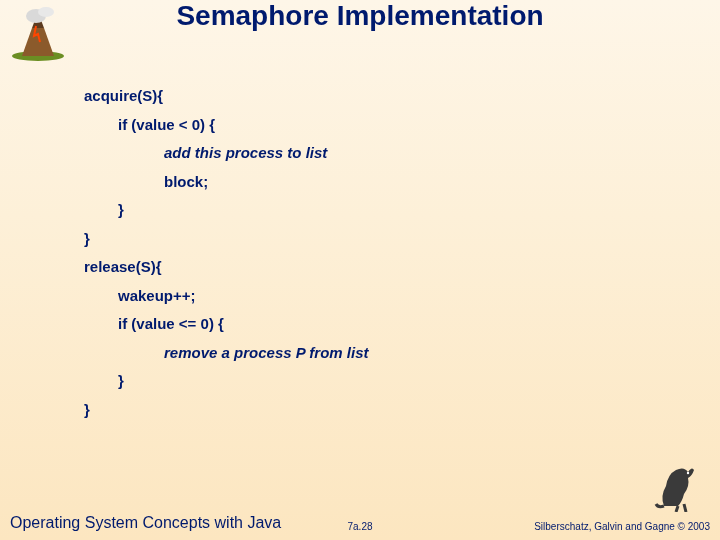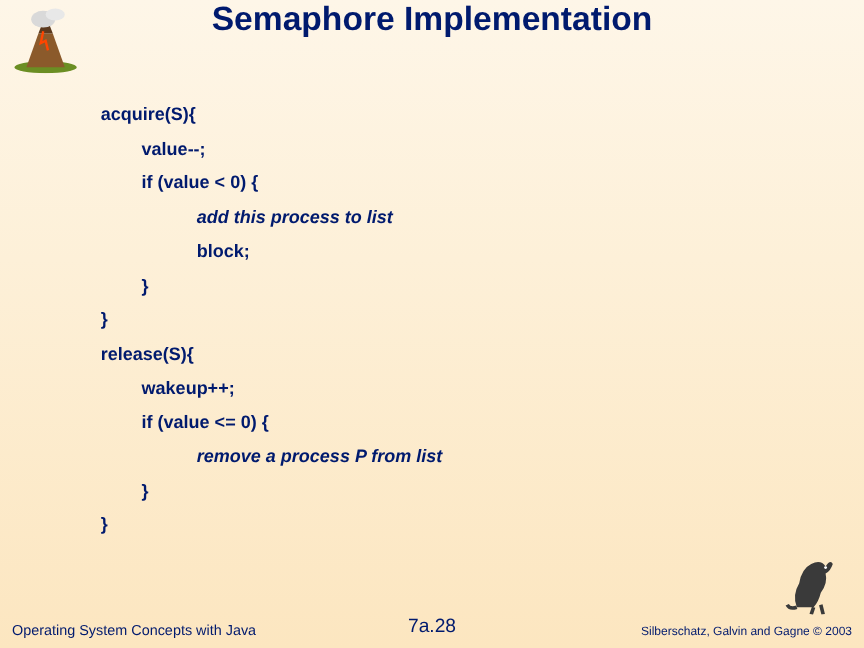--- a/index.html
+++ b/index.html
@@ -27,29 +27,29 @@
     line-height: 1.9;
     margin-left: 12px;
   }
   .i1 { padding-left: 34px; }
   .i2 { padding-left: 80px; }
   .ital { font-style: italic; }
   .footer-left {
     position: absolute;
     left: 10px;
     bottom: 8px;
-    font-size: 12px;
+    font-size: 16px;
     color: #001a6e;
   }
   .footer-center {
     position: absolute;
     left: 50%;
     transform: translateX(-50%);
     bottom: 8px;
-    font-size: 16px;
+    font-size: 10px;
     color: #001a6e;
   }
   .footer-right {
     position: absolute;
     right: 10px;
     bottom: 8px;
     font-size: 10px;
     color: #001a6e;
   }
   .volcano {
@@ -76,21 +76,20 @@
   <polygon points="24,22 36,22 33,14 27,14" fill="#5c3a1e"></polygon>
   <ellipse cx="28" cy="10" rx="10" ry="7" fill="#d9d9d9"></ellipse>
   <ellipse cx="38" cy="6" rx="8" ry="5" fill="#e8e8e8"></ellipse>
   <path d="M28 20 L26 30 L30 28 L32 36" stroke="#ff4500" stroke-width="2" fill="none"></path>
 </svg>
 
 <div class="title">Semaphore Implementation</div>
 
 <div class="content">
   <div>acquire(S){</div>
-  <div class="i1">value--;</div>
   <div class="i1">if (value &lt; 0) {</div>
   <div class="i2 ital">add this process to list</div>
   <div class="i2">block;</div>
   <div class="i1">}</div>
   <div>}</div>
   <div>release(S){</div>
   <div class="i1">wakeup++;</div>
   <div class="i1">if (value &lt;= 0) {</div>
   <div class="i2 ital">remove a process P from list</div>
   <div class="i1">}</div>

